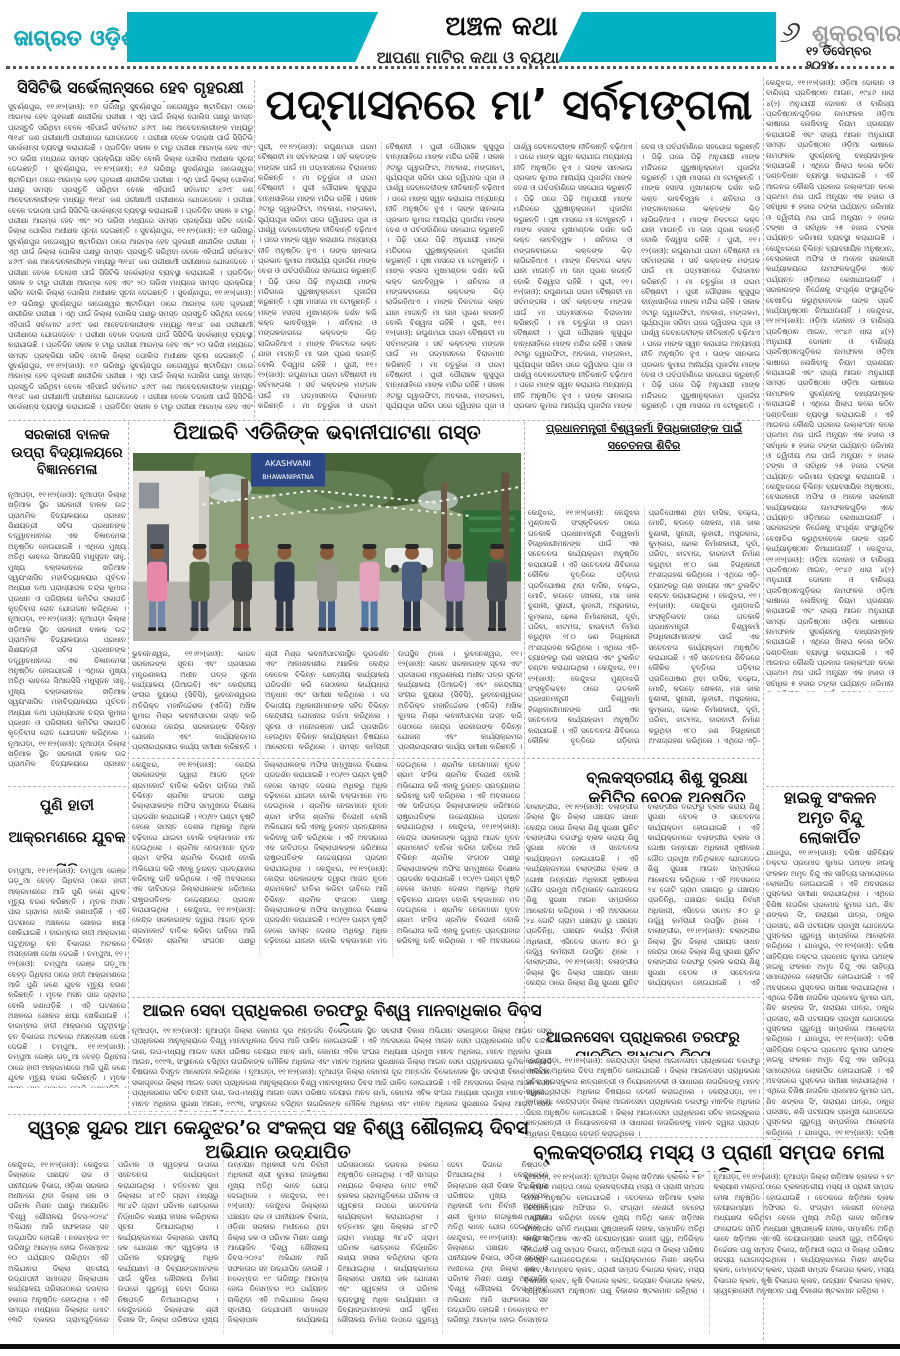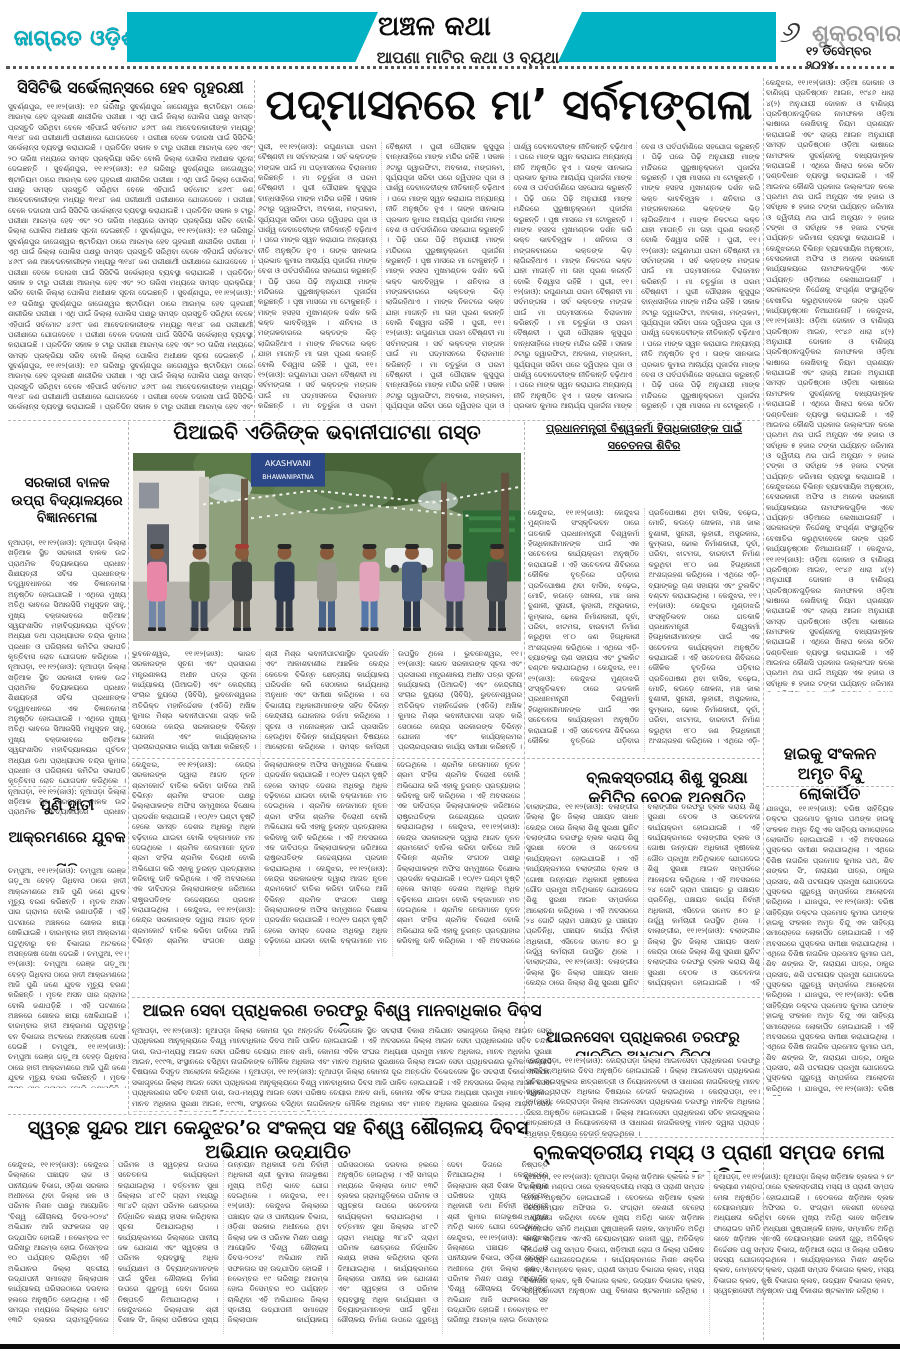--- a/index.html
+++ b/index.html
@@ -7,21 +7,21 @@
     position:relative;width:900px;height:1356px;background:#ffffff;
     font-family:"DejaVu Sans","Liberation Sans",sans-serif;color:#111;
     overflow:hidden;margin:0 auto;
   }
   
   .masthead{position:absolute;left:14px;top:26px;font-size:21px;font-weight:bold;
     color:#00b2c3;text-shadow:0 0 1px #055a63;letter-spacing:.5px;}
   .bar{position:absolute;top:12px;height:50px;background:#00b2c3;}
   .bar-left{left:127px;width:251px;clip-path:polygon(0 0,100% 0,91% 100%,0 100%);}
   .bar-right{left:558px;width:218px;clip-path:polygon(11% 0,100% 0,100% 100%,0 100%);}
-  .section-title{position:absolute;left:378px;top:10px;width:180px;text-align:left;
+  .section-title{position:absolute;left:378px;top:10px;width:180px;text-align:right;
     font-size:27px;font-weight:bold;color:#0a0a0a;}
   .section-subtitle{position:absolute;left:368px;top:48px;width:200px;text-align:center;
     font-size:16px;font-weight:bold;color:#222;}
   .page-number{position:absolute;left:779px;top:14px;font-size:30px;font-style:italic;
     font-family:"DejaVu Serif","Liberation Serif",serif;color:#333;}
   .weekday{position:absolute;left:812px;top:20px;font-size:23px;color:#9a9a9a;font-weight:bold;}
   .date{position:absolute;left:806px;top:44px;font-size:12px;font-weight:bold;color:#111;}
   .dotted-rule{position:absolute;left:6px;right:6px;top:66px;border-top:3px dotted #555;}
   
   .art{position:absolute;overflow:hidden;}
@@ -31,24 +31,24 @@
   
   #a1{left:8px;top:78px;width:245px;height:340px;}
   #a1 .hl{font-size:16px;height:24px;}
   #a1 .body{height:312px;}
   #a2{left:258px;top:80px;width:502px;height:338px;}
   #a2 .hl{font-size:42px;height:62px;line-height:1.2;}
   #a2 .body{height:270px;column-count:4;}
   #a3{left:766px;top:78px;width:128px;height:706px;}
   #a3 .hl{font-size:14px;height:86px;}
   #a3 .body{height:614px;}
-  #a3b{left:766px;top:744px;width:128px;height:356px;}
+  #a3b{left:766px;top:788px;width:128px;height:356px;}
   #a3b .hl{font-size:16px;height:60px;}
   #a3b .body{height:292px;}
-  #a4{left:8px;top:426px;width:118px;height:348px;margin-top:48px;}
+  #a4{left:8px;top:426px;width:118px;height:348px;}
   #a4 .hl{font-size:14px;height:64px;}
   #a4 .body{height:280px;}
   #a5{left:8px;top:790px;width:118px;height:302px;}
   #a5 .hl{font-size:15px;height:76px;line-height:2.1;}
   #a5 .body{height:222px;}
   #a6{left:132px;top:420px;width:390px;height:337px;}
   #a6 .hl{font-size:20px;height:30px;}
   #a6 .photo{margin:3px 0 4px 1px;width:388px;height:188px;}
   #a6 .body{height:108px;column-count:3;}
   #a7{left:528px;top:420px;width:232px;height:337px;}

